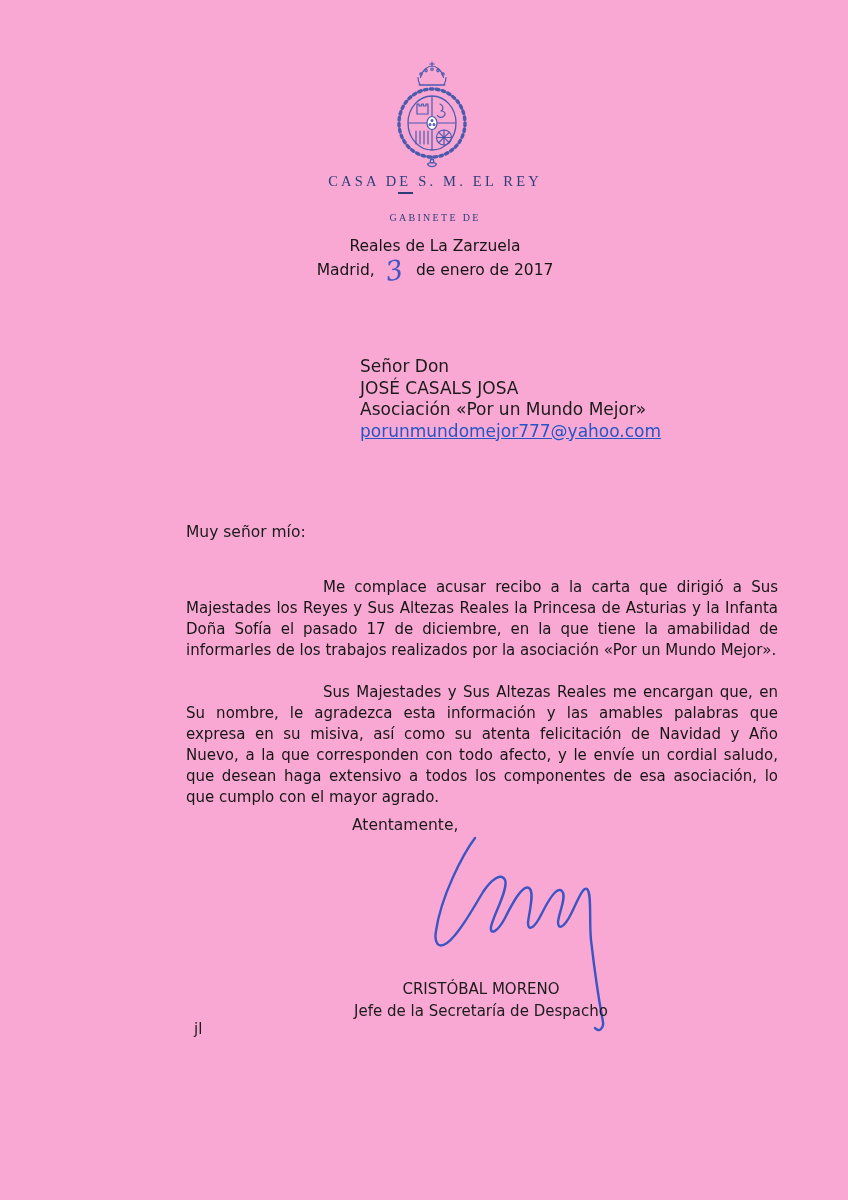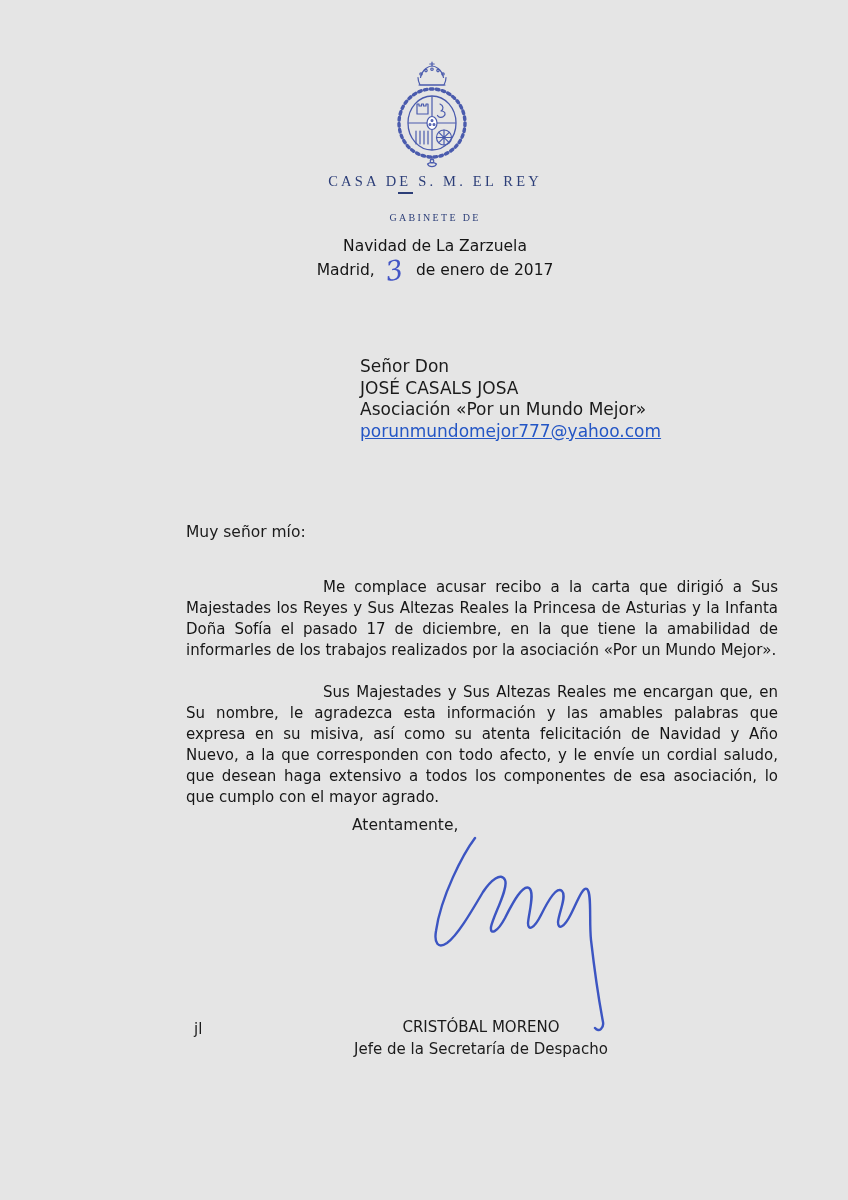--- a/index.html
+++ b/index.html
@@ -1,17 +1,17 @@
 <!DOCTYPE html>
 <html><head>
 <meta charset="utf-8">
 <style>
   html,body{margin:0;padding:0;background:#ffffff;}
   .page{
-    position:relative;width:848px;height:1200px;background:#e5e5e5;
+    position:relative;width:848px;height:1200px;background:#f9a8d4;
     font-family:"DejaVu Sans","Liberation Sans",sans-serif;color:#1b1b1b;
     overflow:hidden;
   }
   
   .crest{position:absolute;left:394px;top:60px;width:76px;height:108px;}
   
   .letterhead{
     position:absolute;left:26px;top:173px;width:818px;text-align:center;
     color:#2c3e78;font-family:"Liberation Serif","DejaVu Serif",serif;
   }
@@ -32,21 +32,21 @@
   .salutation{position:absolute;left:186px;top:523px;font-size:15.5px;}
   .para{
     position:absolute;left:186px;width:592px;font-size:15px;line-height:21px;
     text-align:justify;text-indent:137px;color:#161616;
   }
   .p1{top:562px;}
   .p2{top:667px;}
   .closing{position:absolute;left:352px;top:816px;font-size:15.5px;}
   
   .signature-svg{position:absolute;left:425px;top:836px;width:190px;height:200px;}
-  .signer{position:absolute;left:310px;top:1017px;width:342px;text-align:center;font-size:15px;line-height:21.5px;}
+  .signer{position:absolute;left:310px;top:979px;width:342px;text-align:center;font-size:15px;line-height:21.5px;}
   .initials{position:absolute;left:194px;top:1020px;font-size:15px;}
   svg .st{fill:none;stroke:#4a5bad;stroke-linecap:round;stroke-linejoin:round;}
 </style>
 </head>
 <body>
 
 <div class="page">
 
   <svg class="crest" viewBox="0 0 76 106" aria-hidden="true">
     <g class="st" stroke-width="1.2">
@@ -86,21 +86,21 @@
     </g>
   </svg>
 
   <div class="letterhead">
     <div class="org-line1">CASA DE S. M. EL REY</div>
     <div class="lh-rule"></div>
     <div class="dept-line">GABINETE DE</div>
   </div>
 
   <div class="dateline">
-    <div>Navidad de La Zarzuela</div>
+    <div>Reales de La Zarzuela</div>
     <div class="date-row"><span>Madrid,</span><span class="hand-day">3</span><span>de enero de 2017</span></div>
   </div>
 
   <div class="recipient">
     <div>Señor Don</div>
     <div>JOSÉ CASALS JOSA</div>
     <div>Asociación «Por un Mundo Mejor»</div>
     <div><a class="email-link">porunmundomejor777@yahoo.com</a></div>
   </div>
 

